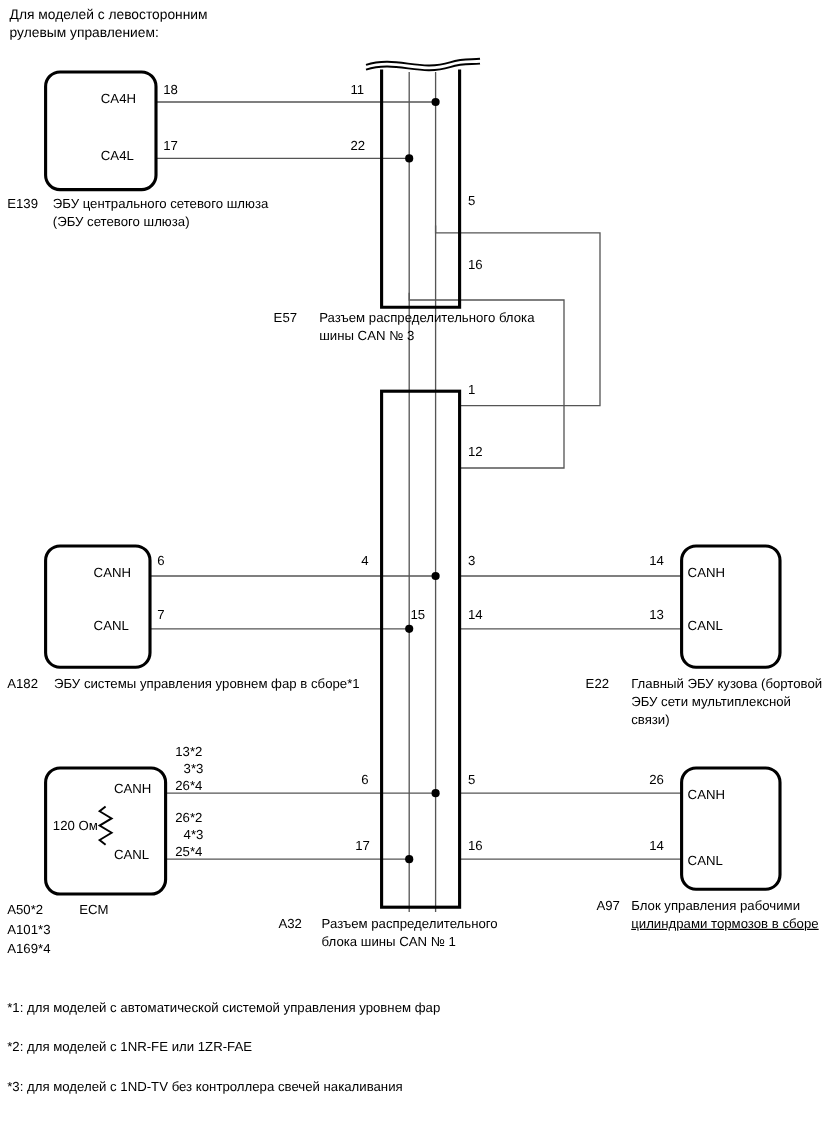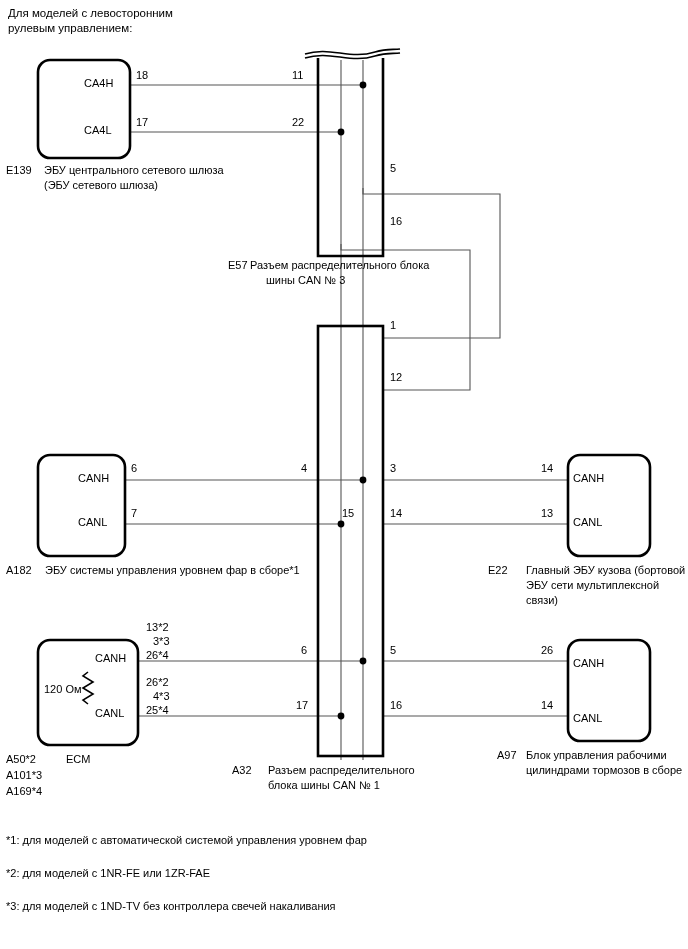--- a/index.html
+++ b/index.html
@@ -109,21 +109,21 @@
   <div class="txt pin" style="left:136px;top:115px;">17</div>
   <div class="txt t12" style="left:6px;top:163px;">E139</div>
   <div class="txt t12" style="left:44px;top:163px;">ЭБУ центрального сетевого шлюза</div>
   <div class="txt t12" style="left:44px;top:178px;">(ЭБУ сетевого шлюза)</div>
 
   <div class="txt pin" style="left:292px;top:68px;">11</div>
   <div class="txt pin" style="left:292px;top:115px;">22</div>
   <div class="txt pin" style="left:390px;top:161px;">5</div>
   <div class="txt pin" style="left:390px;top:214px;">16</div>
   <div class="txt t12" style="left:228px;top:258px;">E57</div>
-  <div class="txt t12" style="left:250px;top:258px;">Разъем распределительного блока</div>
+  <div class="txt t12" style="left:266px;top:258px;">Разъем распределительного блока</div>
   <div class="txt t12" style="left:266px;top:273px;">шины CAN № 3</div>
 
   <div class="txt pin" style="left:390px;top:318px;">1</div>
   <div class="txt pin" style="left:390px;top:370px;">12</div>
   <div class="txt pin" style="left:390px;top:461px;">3</div>
   <div class="txt pin" style="left:390px;top:506px;">14</div>
   <div class="txt pin" style="left:390px;top:643px;">5</div>
   <div class="txt pin" style="left:390px;top:698px;">16</div>
 
   <div class="txt pin" style="left:301px;top:461px;">4</div>
@@ -166,19 +166,19 @@
   <div class="txt t12" style="left:6px;top:768px;">A101*3</div>
   <div class="txt t12" style="left:6px;top:784px;">A169*4</div>
   <div class="txt t12" style="left:66px;top:752px;">ECM</div>
 
   <div class="txt t12" style="left:573px;top:656px;">CANH</div>
   <div class="txt pin" style="left:541px;top:643px;">26</div>
   <div class="txt t12" style="left:573px;top:711px;">CANL</div>
   <div class="txt pin" style="left:541px;top:698px;">14</div>
   <div class="txt t12" style="left:497px;top:748px;">A97</div>
   <div class="txt t12" style="left:526px;top:748px;">Блок управления рабочими</div>
-  <div class="txt t12" style="left:526px;top:763px;">цилиндрами тормозов в сборе</div>
+  <div class="txt t12" style="left:526px;top:763px;text-decoration:underline;">цилиндрами тормозов в сборе</div>
 
   <div class="txt t12" style="left:6px;top:833px;">*1: для моделей с автоматической системой управления уровнем фар</div>
   <div class="txt t12" style="left:6px;top:866px;">*2: для моделей с 1NR-FE или 1ZR-FAE</div>
   <div class="txt t12" style="left:6px;top:899px;">*3: для моделей с 1ND-TV без контроллера свечей накаливания</div>
 
 </div>
 
 </body></html>

